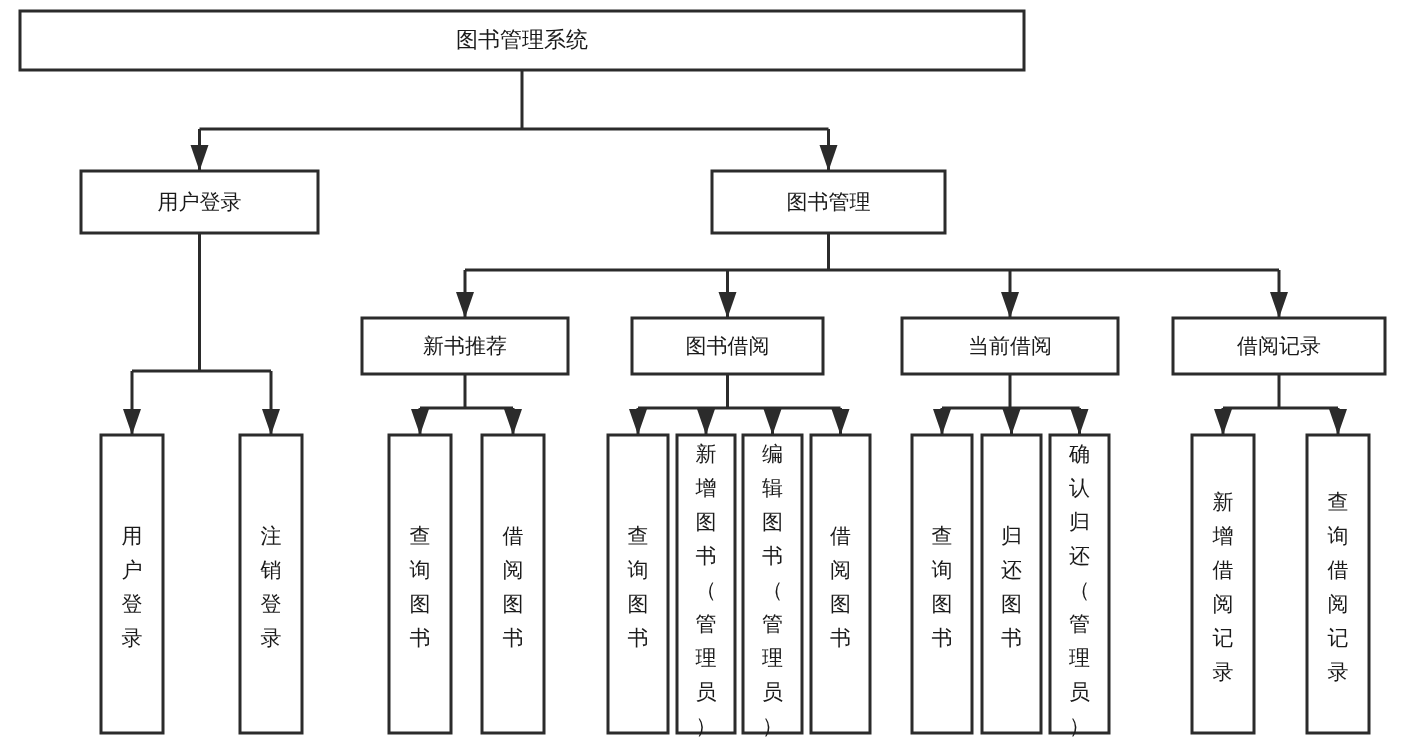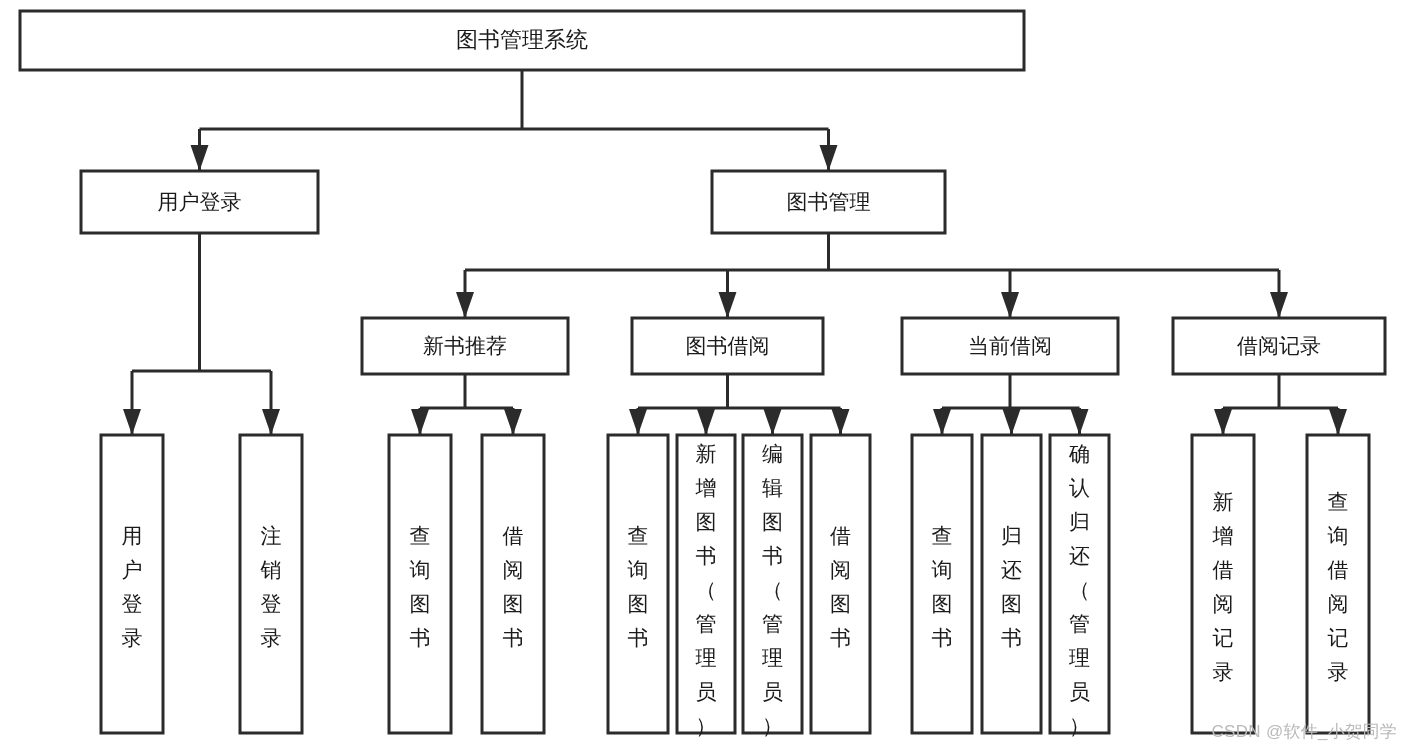--- a/index.html
+++ b/index.html
@@ -212,14 +212,13 @@
         <g>
           <rect x="1192" y="435" width="62" height="298" class="node-box"></rect>
           <text x="1223" class="leaf-label"><tspan x="1223" y="508.52">新</tspan><tspan x="1223" y="542.52">增</tspan><tspan x="1223" y="576.52">借</tspan><tspan x="1223" y="610.52">阅</tspan><tspan x="1223" y="644.52">记</tspan><tspan x="1223" y="678.52">录</tspan></text>
         </g>
         <g>
           <rect x="1307" y="435" width="62" height="298" class="node-box"></rect>
           <text x="1338" class="leaf-label"><tspan x="1338" y="508.52">查</tspan><tspan x="1338" y="542.52">询</tspan><tspan x="1338" y="576.52">借</tspan><tspan x="1338" y="610.52">阅</tspan><tspan x="1338" y="644.52">记</tspan><tspan x="1338" y="678.52">录</tspan></text>
         </g>
       </g>
   </svg>
-  <div class="watermark">CSDN @软件_小贺同学</div>
 </div>
 
 </body></html>

